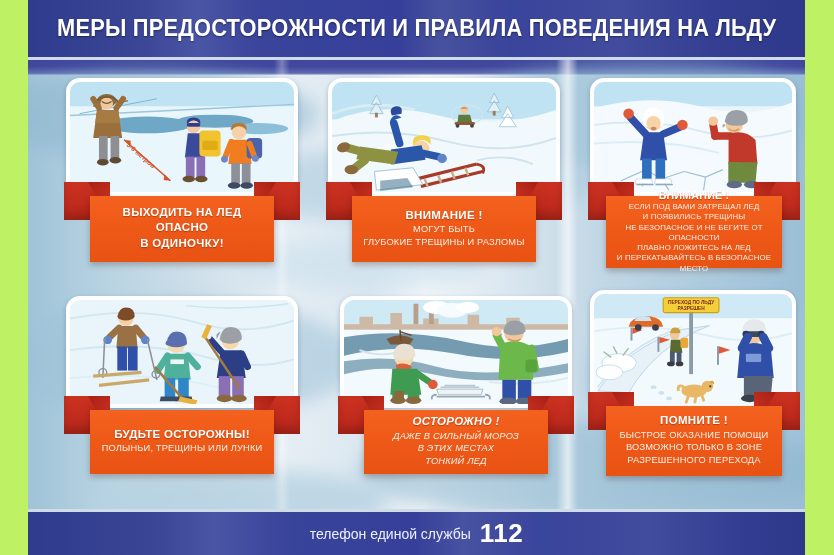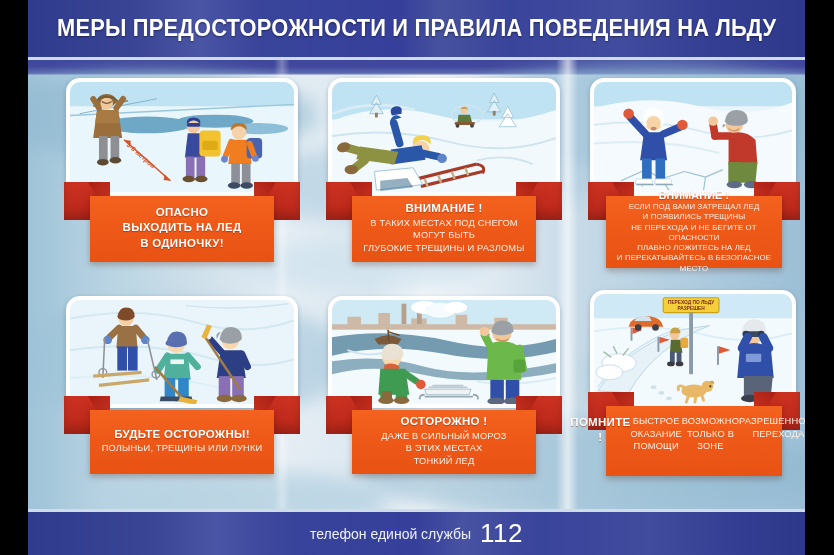--- a/index.html
+++ b/index.html
@@ -3,21 +3,21 @@
 <meta charset="utf-8">
 <title>Poster</title>
 <style>
   * { margin:0; padding:0; box-sizing:border-box; }
   html,body{
     width:834px; height:555px;
     background:#1c1d24;
     font-family:"Liberation Sans", sans-serif;
     overflow:hidden;
   }
-  #stage{ position:relative; width:834px; height:555px; background:#000000; }
+  #stage{ position:relative; width:834px; height:555px; background:#bef264; }
 
   
   #poster{
     position:absolute; left:28px; top:0px; width:777px; height:555px;
     overflow:hidden;
     background:
       linear-gradient(180deg,#35408f 0%,#3b4598 8%,#41489d 12%,#5d6bb0 13.2%,rgba(0,0,0,0) 13.6%),
       linear-gradient(90deg,#9fc3d8 0%,#b8d3e2 10%,#cfe0ea 22%,#e6eef4 33%,#dbe7f0 44%,#f2f6f9 51%,#e3ecf3 58%,#c8dbe8 70%,#b4cfe0 82%,#a7c6db 92%,#9cbfd6 100%),
       #bcd7e6;
   }
@@ -52,21 +52,21 @@
   }
 
   
   #footer{
     position:absolute; left:0; bottom:0; width:777px; height:46px;
     background:linear-gradient(90deg,#2f3b8c 0%,#3a4596 16%,#4a55a6 24%,#38439a 34%,#36409a 50%,#4752a2 56%,#39449b 66%,#414c9e 80%,#333e92 92%,#2d388a 100%);
     display:flex; align-items:center; justify-content:center; gap:9px;
     border-top:3px solid #cfdce8;
   }
   #footer-label{ color:#eef1fa; font-size:14px; }
-  #footer-number{ color:#ffffff; font-size:26px; font-weight:400; letter-spacing:.5px; }
+  #footer-number{ color:#ffffff; font-size:26px; font-weight:700; letter-spacing:.5px; }
 
   
   .card{ position:absolute; }
 
   .illus{
     position:absolute; left:0; top:0;
     border:4px solid #ffffff; border-radius:14px;
     overflow:hidden; background:#eaf4fb;
     box-shadow:0 2px 5px rgba(30,60,90,.28);
   }
@@ -201,22 +201,22 @@
             <rect x="178" y="87" width="9" height="22" fill="#8e9099"></rect>
             <ellipse cx="170" cy="111" rx="6.5" ry="3.5" fill="#3d4a62"></ellipse>
             <ellipse cx="183" cy="111" rx="6.5" ry="3.5" fill="#3d4a62"></ellipse>
           </g>
         </svg>
       </div>
       <div class="ribbon" style="left:-2px; top:104px; width:236px; height:80px;">
         <div class="wing left"></div>
         <div class="wing right"></div>
         <div class="plate" style="height:66px; display:flex; flex-direction:column; justify-content:center;">
+          <span class="hl">ВЫХОДИТЬ НА ЛЕД</span>
           <span class="hl">ОПАСНО</span>
-          <span class="hl">ВЫХОДИТЬ НА ЛЕД</span>
           <span class="hl">В ОДИНОЧКУ!</span>
         </div>
       </div>
     </div>
 
     <div class="card" style="left:300px; top:78px; width:232px; height:130px;">
       <div class="illus" style="width:232px; height:118px;">
         <svg viewBox="0 0 232 118" preserveAspectRatio="none">
           <rect x="0" y="0" width="232" height="40" fill="#bfe3f2"></rect>
           <path d="M0 42 q50 -22 110 -6 q60 16 122 -6 L232 118 L0 118 Z" fill="#f2f9fc"></path>
@@ -270,21 +270,20 @@
           <path d="M44 96 l40 -4 l10 18 l-48 6 z" fill="#ffffff" stroke="#9fc4d6" stroke-width="1"></path>
           <path d="M50 106 l28 -3 l6 10 l-34 4 z" fill="#3d6f8e" opacity=".55"></path>
           <path d="M150 84 q30 -8 58 4" stroke="#cfe4ef" stroke-width="2" fill="none"></path>
         </svg>
       </div>
       <div class="ribbon" style="left:-2px; top:104px; width:236px; height:80px;">
         <div class="wing left"></div>
         <div class="wing right"></div>
         <div class="plate" style="height:66px; display:flex; flex-direction:column; justify-content:center;">
           <span class="hl">ВНИМАНИЕ !</span>
-          <span class="ln">В ТАКИХ МЕСТАХ ПОД СНЕГОМ</span>
           <span class="ln">МОГУТ БЫТЬ</span>
           <span class="ln">ГЛУБОКИЕ ТРЕЩИНЫ И РАЗЛОМЫ</span>
         </div>
       </div>
     </div>
 
     <div class="card" style="left:562px; top:78px; width:206px; height:130px;">
       <div class="illus" style="width:206px; height:118px;">
         <svg viewBox="0 0 206 118" preserveAspectRatio="none">
           <rect x="0" y="0" width="206" height="26" fill="#bfe3f2"></rect>
@@ -333,21 +332,21 @@
           </g>
         </svg>
       </div>
       <div class="ribbon" style="left:-2px; top:104px; width:212px; height:86px;">
         <div class="wing left"></div>
         <div class="wing right"></div>
         <div class="plate small" style="height:72px; display:flex; flex-direction:column; justify-content:center; left:18px; right:18px;">
           <span class="hl">ВНИМАНИЕ !</span>
           <span class="ln">ЕСЛИ ПОД ВАМИ ЗАТРЕЩАЛ ЛЕД</span>
           <span class="ln">И ПОЯВИЛИСЬ ТРЕЩИНЫ</span>
-          <span class="ln">НЕ ПЕРЕХОДА И НЕ БЕГИТЕ ОТ ОПАСНОСТИ</span>
+          <span class="ln">НЕ БЕЗОПАСНОЕ И НЕ БЕГИТЕ ОТ ОПАСНОСТИ</span>
           <span class="ln">ПЛАВНО ЛОЖИТЕСЬ НА ЛЕД</span>
           <span class="ln">И ПЕРЕКАТЫВАЙТЕСЬ В БЕЗОПАСНОЕ МЕСТО</span>
         </div>
       </div>
     </div>
 
     <div class="card" style="left:38px; top:296px; width:232px; height:125px;">
       <div class="illus" style="width:232px; height:112px;">
         <svg viewBox="0 0 232 112" preserveAspectRatio="none">
           <rect x="0" y="0" width="232" height="112" fill="#e9f5fa"></rect>
@@ -410,21 +409,21 @@
       <div class="ribbon" style="left:-2px; top:100px; width:236px; height:78px;">
         <div class="wing left"></div>
         <div class="wing right"></div>
         <div class="plate" style="height:64px; display:flex; flex-direction:column; justify-content:center;">
           <span class="hl">БУДЬТЕ ОСТОРОЖНЫ!</span>
           <span class="ln">ПОЛЫНЬИ, ТРЕЩИНЫ ИЛИ ЛУНКИ</span>
         </div>
       </div>
     </div>
 
-    <div class="card" style="left:300px; top:296px; width:232px; height:125px;">
+    <div class="card" style="left:312px; top:296px; width:232px; height:125px;font-style:italic;">
       <div class="illus" style="width:232px; height:112px;">
         <svg viewBox="0 0 232 112" preserveAspectRatio="none">
           <rect x="0" y="0" width="232" height="30" fill="#cfe9f5"></rect>
 
           <path d="M0 26 h16 v-8 h14 v8 h18 v-12 h12 v12 h22 v-6 h16 v6 h30 v-10 h12 v10 h28 v-7 h14 v7 h50 v8 H0 z" fill="#cdb9a6"></path>
 
           <rect x="72" y="4" width="5" height="22" fill="#b8a18c"></rect>
           <rect x="88" y="10" width="5" height="16" fill="#b8a18c"></rect>
           <ellipse cx="96" cy="8" rx="14" ry="7" fill="#ffffff"></ellipse>
           <ellipse cx="112" cy="11" rx="16" ry="8" fill="#f6fbfd"></ellipse>
@@ -570,21 +569,21 @@
           <g fill="#cfe2ec">
             <ellipse cx="62" cy="100" rx="3" ry="2"></ellipse>
             <ellipse cx="70" cy="106" rx="3" ry="2"></ellipse>
             <ellipse cx="78" cy="112" rx="3" ry="2"></ellipse>
           </g>
         </svg>
       </div>
       <div class="ribbon" style="left:-2px; top:102px; width:212px; height:84px;">
         <div class="wing left"></div>
         <div class="wing right"></div>
-        <div class="plate" style="height:70px; display:flex; flex-direction:row; justify-content:center; left:18px; right:18px;">
+        <div class="plate" style="height:70px; display:flex; flex-direction:column; justify-content:center; left:18px; right:18px;">
           <span class="hl">ПОМНИТЕ !</span>
           <span class="ln">БЫСТРОЕ ОКАЗАНИЕ ПОМОЩИ</span>
           <span class="ln">ВОЗМОЖНО ТОЛЬКО В ЗОНЕ</span>
           <span class="ln">РАЗРЕШЕННОГО ПЕРЕХОДА</span>
         </div>
       </div>
     </div>
 
     <div id="footer">
       <span id="footer-label">телефон единой службы</span>

